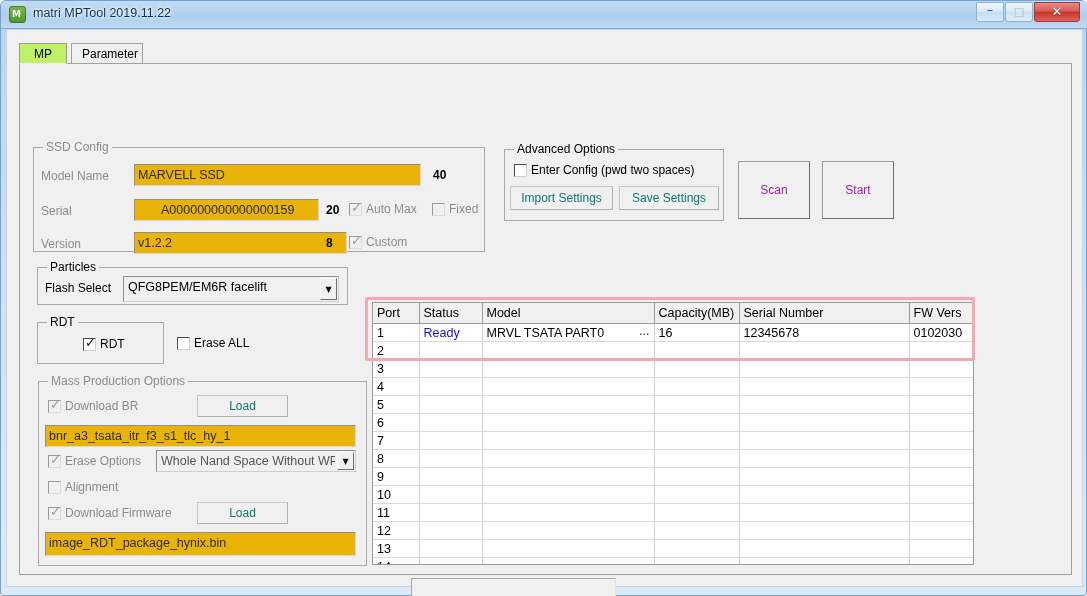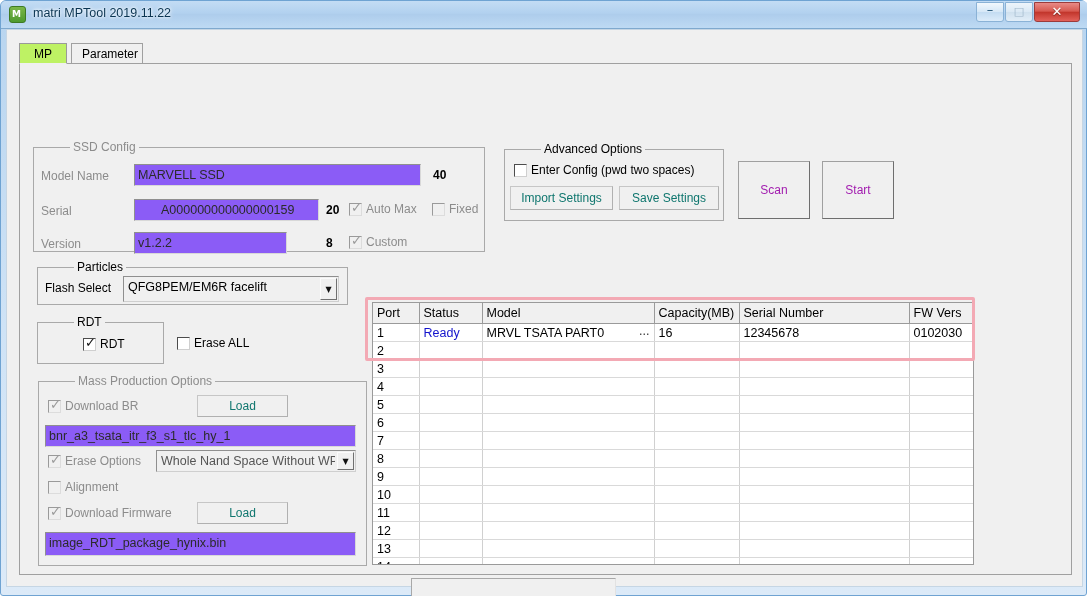--- a/index.html
+++ b/index.html
@@ -135,38 +135,37 @@
     border: 1px solid #a9a9a9;
   }
   .group > .gtitle {
     position: absolute;
     top: -7px; left: 9px;
     background: #f0f0f0;
     padding: 0 3px;
     font-size: 12px;
     line-height: 12px;
     white-space: nowrap;
-    margin-left: 27px;
   }
   .gtitle.dim { color: #8c8c8c; }
 
   
   .lbl {
     position: absolute;
     font-size: 12px;
     white-space: nowrap;
     line-height: 14px;
   }
   .lbl.dim { color: #8c8c8c; }
   .num { position: absolute; font-size: 12px; font-weight: bold; line-height: 14px; }
 
   .txt {
     position: absolute;
     box-sizing: border-box;
-    background: #8b5cf6;
+    background: #eab308;
     border: 1px solid #8f8f8f;
     border-right-color: #d8d8d8;
     border-bottom-color: #d8d8d8;
     font-size: 12.5px;
     line-height: 20px;
     padding: 0 3px;
     color: #2b2b2b;
     white-space: nowrap;
     overflow: hidden;
     font-family: "Liberation Sans", sans-serif;
@@ -370,21 +369,21 @@
           <span class="box"></span>
           <span class="tick">✓</span>
           <span class="cblabel">Auto Max</span>
         </div>
         <div class="cb dim" style="left:398px; top:54px;">
           <span class="box"></span>
           <span class="cblabel">Fixed</span>
         </div>
 
         <div class="lbl dim" style="left:7px; top:89px;">Version</div>
-        <div class="txt" style="left:100px; top:84px; width:153px; height:22px;">v1.2.2</div>
+        <div class="txt" style="left:100px; top:84px; width:213px; height:22px;">v1.2.2</div>
         <div class="num" style="left:292px; top:88px;">8</div>
 
         <div class="cb dim" style="left:315px; top:87px;">
           <span class="box"></span>
           <span class="tick">✓</span>
           <span class="cblabel">Custom</span>
         </div>
       </div>
 
       <div class="group" style="left:484px; top:85px; width:220px; height:72px;">

